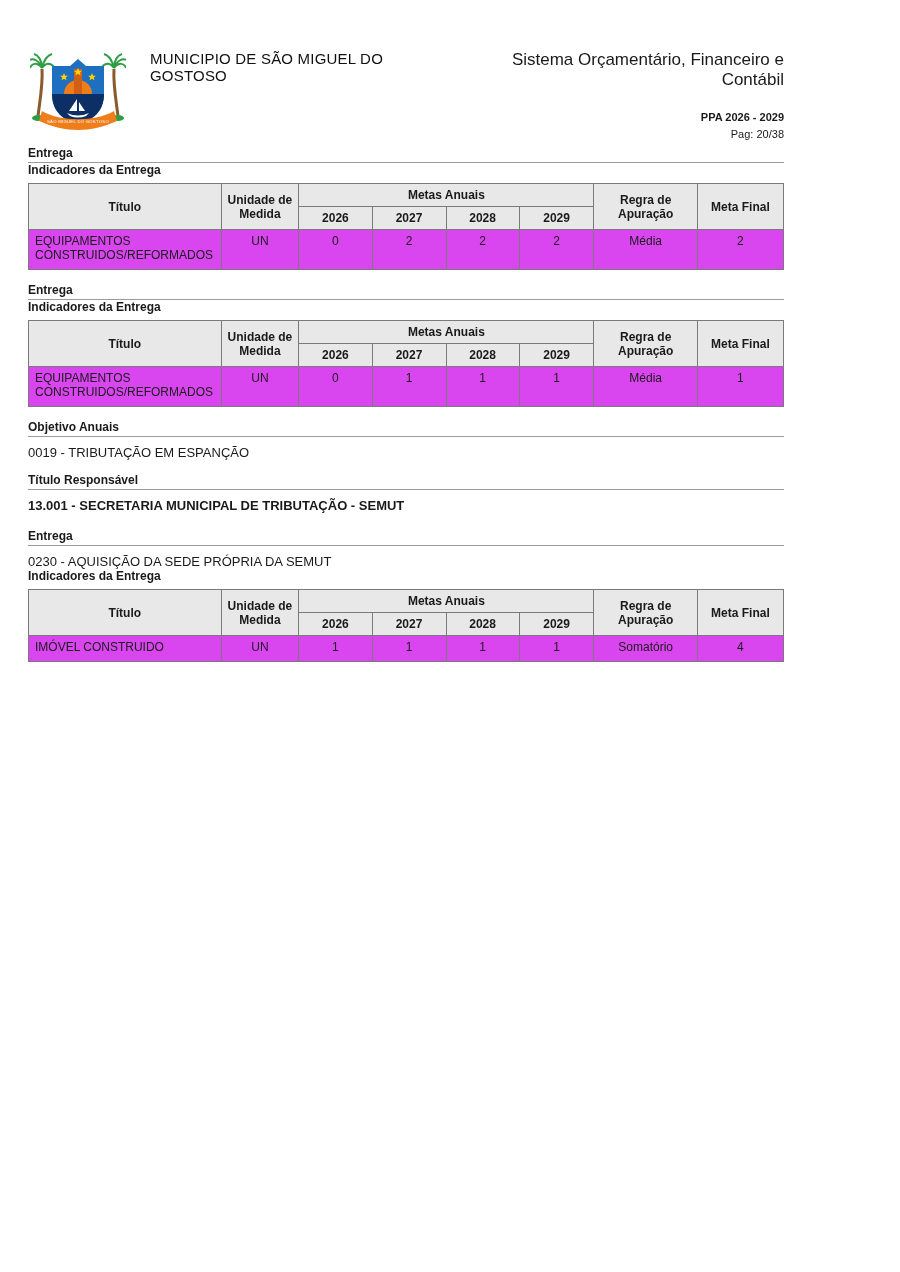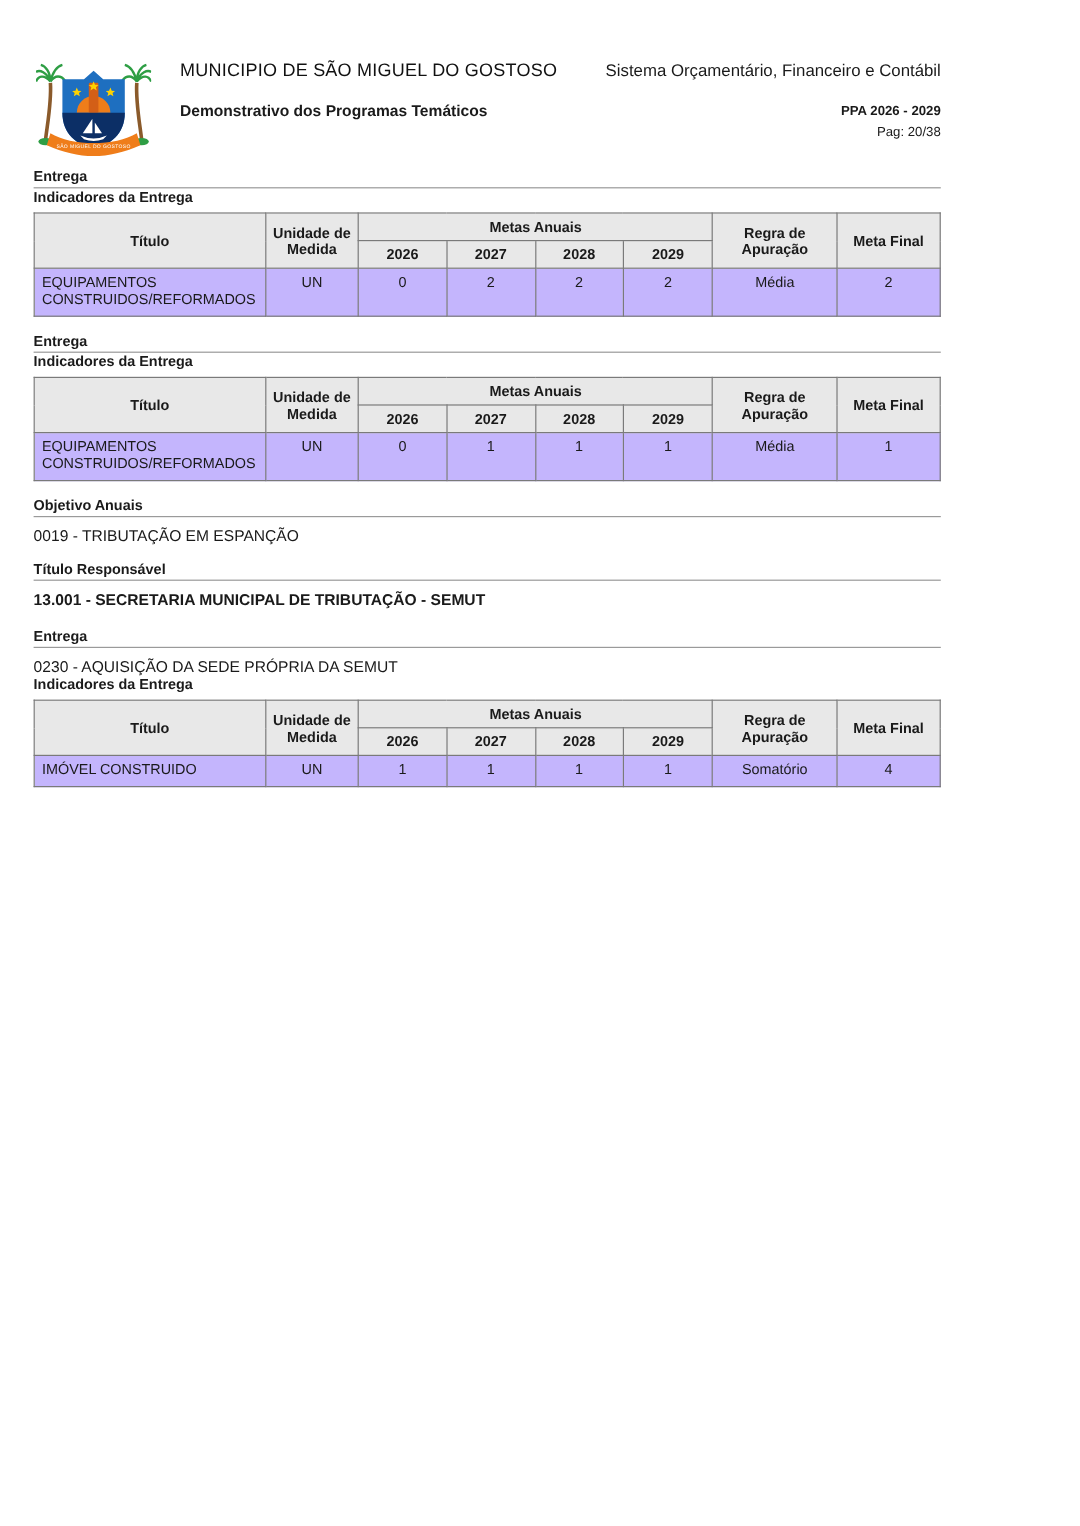--- a/index.html
+++ b/index.html
@@ -11,37 +11,37 @@
   }
   .page { width:812px; min-height:1272px; padding:0 28px; position:relative; }
 
   
   .hdr { display:flex; align-items:flex-start; padding-top:42px; margin-left:2px; }
   .hdr-logo { width:96px; height:92px; flex:0 0 96px; }
   .hdr-titles { margin-left:24px; margin-top:8px; }
   .muni { font-size:15px; letter-spacing:.2px; color:#111; }
   .report-title { font-size:13px; font-weight:bold; margin-top:18px; }
   .hdr-meta { margin-left:auto; text-align:right; margin-top:8px; }
-  .sys { font-size:14px; }
+  .sys { font-size:17px; }
   .ppa { font-size:11px; font-weight:bold; margin-top:21px; }
   .pag { font-size:11px; margin-top:5px; }
 
   
   .sec-label { font-size:12px; font-weight:bold; margin-top:13px; }
   .rule { border:none; border-top:1px solid #9a9a9a; margin-top:2px; }
   .sec-value { font-size:13px; margin-top:8px; }
   .sec-value.bold { font-weight:bold; }
   .ind-label { font-size:12px; font-weight:bold; margin-top:0; margin-bottom:6px; }
   .first { margin-top:6px; }
 
   
   table { width:100%; border-collapse:collapse; table-layout:fixed; font-size:12px; }
   th, td { border:1px solid #7a7a7a; }
   th { background:#e8e8e8; font-weight:bold; text-align:center; padding:3px 4px; height:23px; }
-  td { background:#c4b5fd; vertical-align:top; text-align:center; padding:4px 6px 7px; }
+  td { background:#d946ef; vertical-align:top; text-align:center; padding:4px 6px 7px; }
   td.titulo { text-align:left; }
   .c-titulo { width:25.5%; } .c-unid { width:10.3%; }
   .c-y1 { width:9.7%; } .c-y2 { width:9.8%; } .c-y3 { width:9.7%; } .c-y4 { width:9.9%; }
   .c-regra { width:13.7%; } .c-meta { width:11.4%; }
 </style>
 </head>
 <body>
 
 <div class="page">
 
@@ -81,21 +81,20 @@
       </g>
 
       <g>
         <path d="M12,69 C30,80 66,80 84,69 L87,79 C60,91 36,91 9,79 Z" fill="#ef7d1a"></path>
         <text x="48" y="81" text-anchor="middle" font-size="4.2" fill="#ffffff" letter-spacing="0.3">SÃO MIGUEL DO GOSTOSO</text>
       </g>
     </svg>
 
     <div class="hdr-titles">
       <div class="muni">MUNICIPIO DE SÃO MIGUEL DO GOSTOSO</div>
-      <div class="report-title">Demonstrativo dos Programas Temáticos</div>
     </div>
 
     <div class="hdr-meta">
       <div class="sys">Sistema Orçamentário, Financeiro e Contábil</div>
       <div class="ppa">PPA 2026 - 2029</div>
       <div class="pag">Pag: 20/38</div>
     </div>
   </div>
 
   <div>

